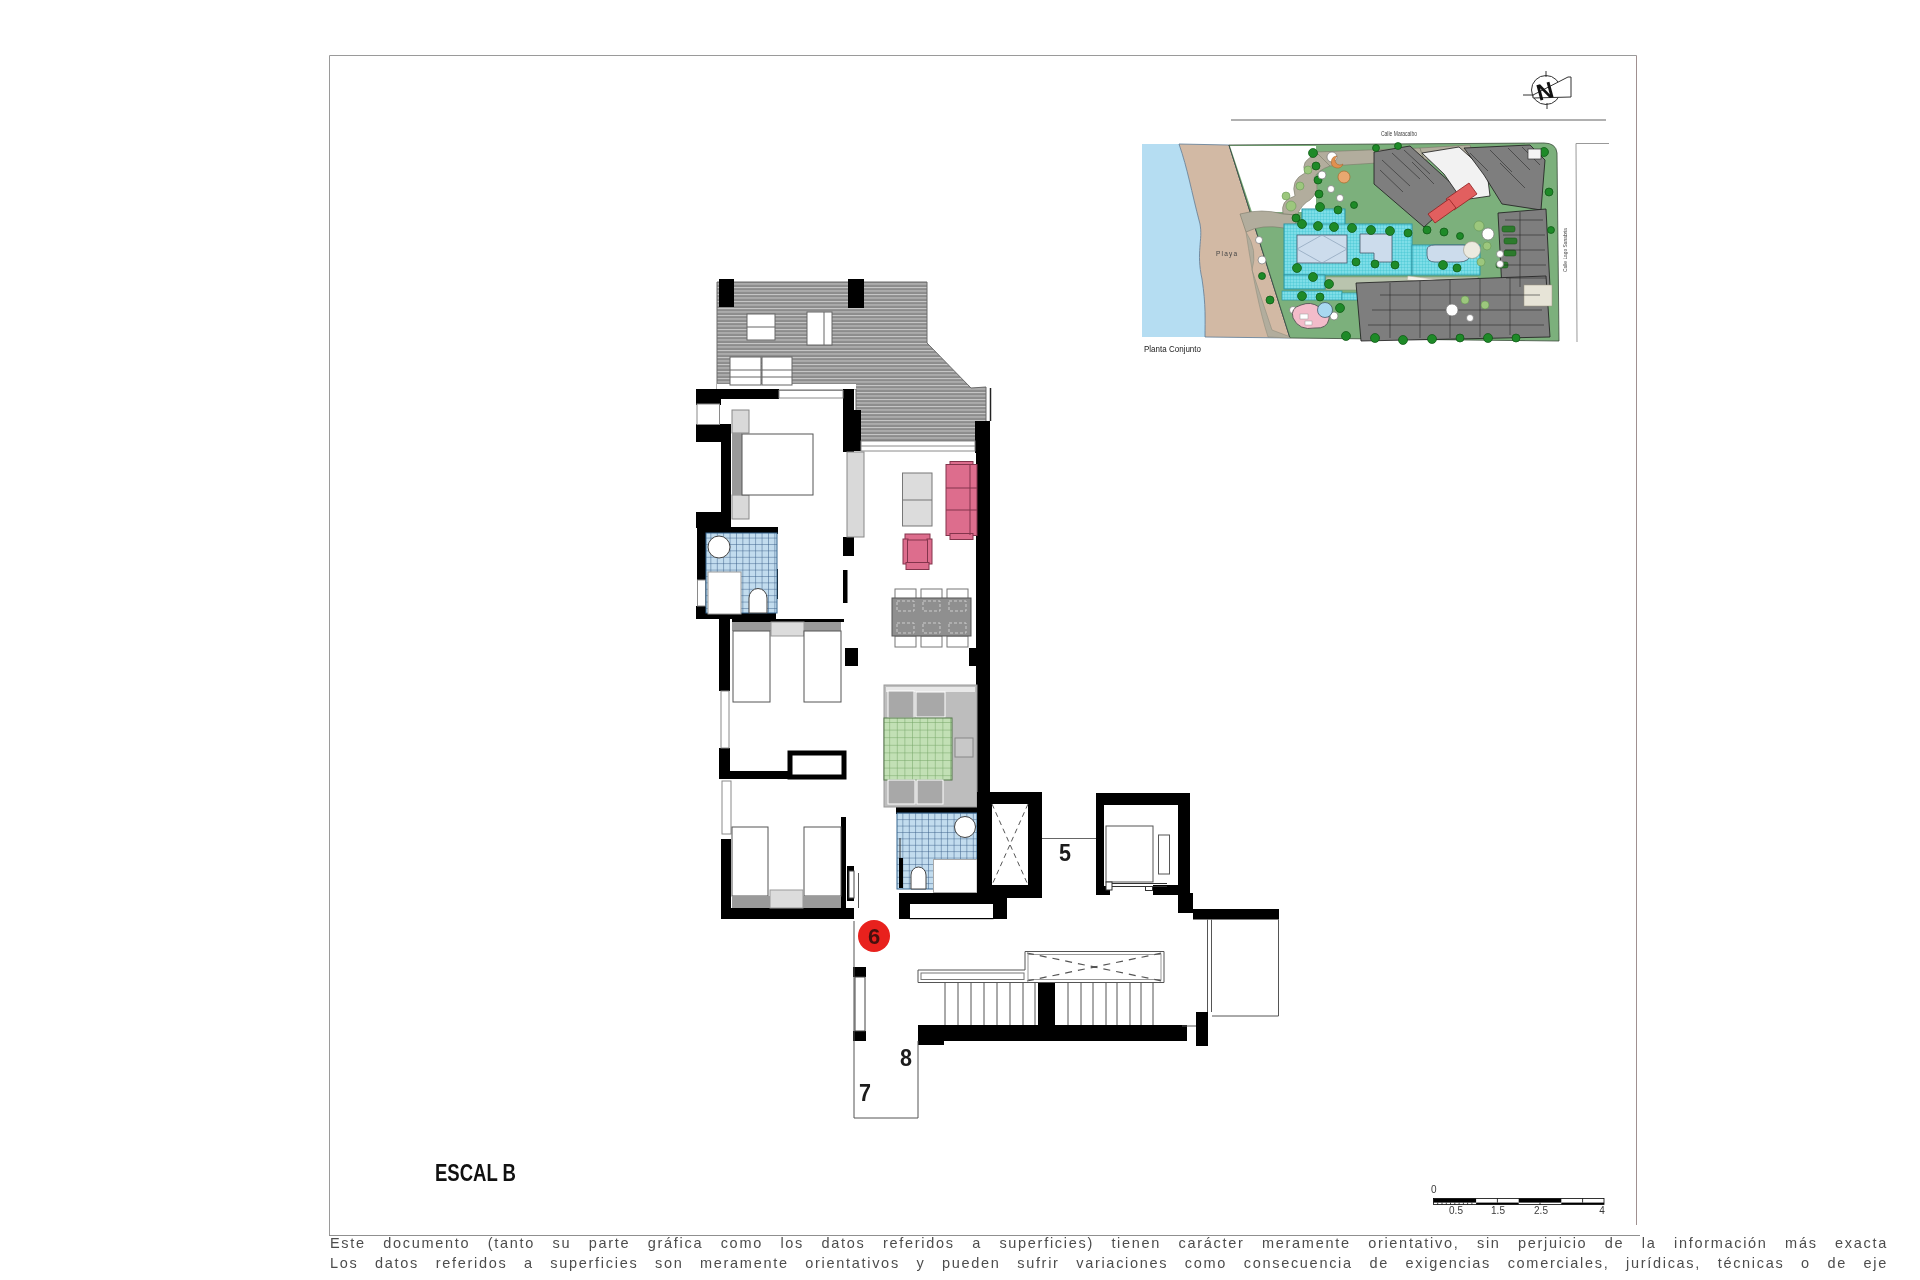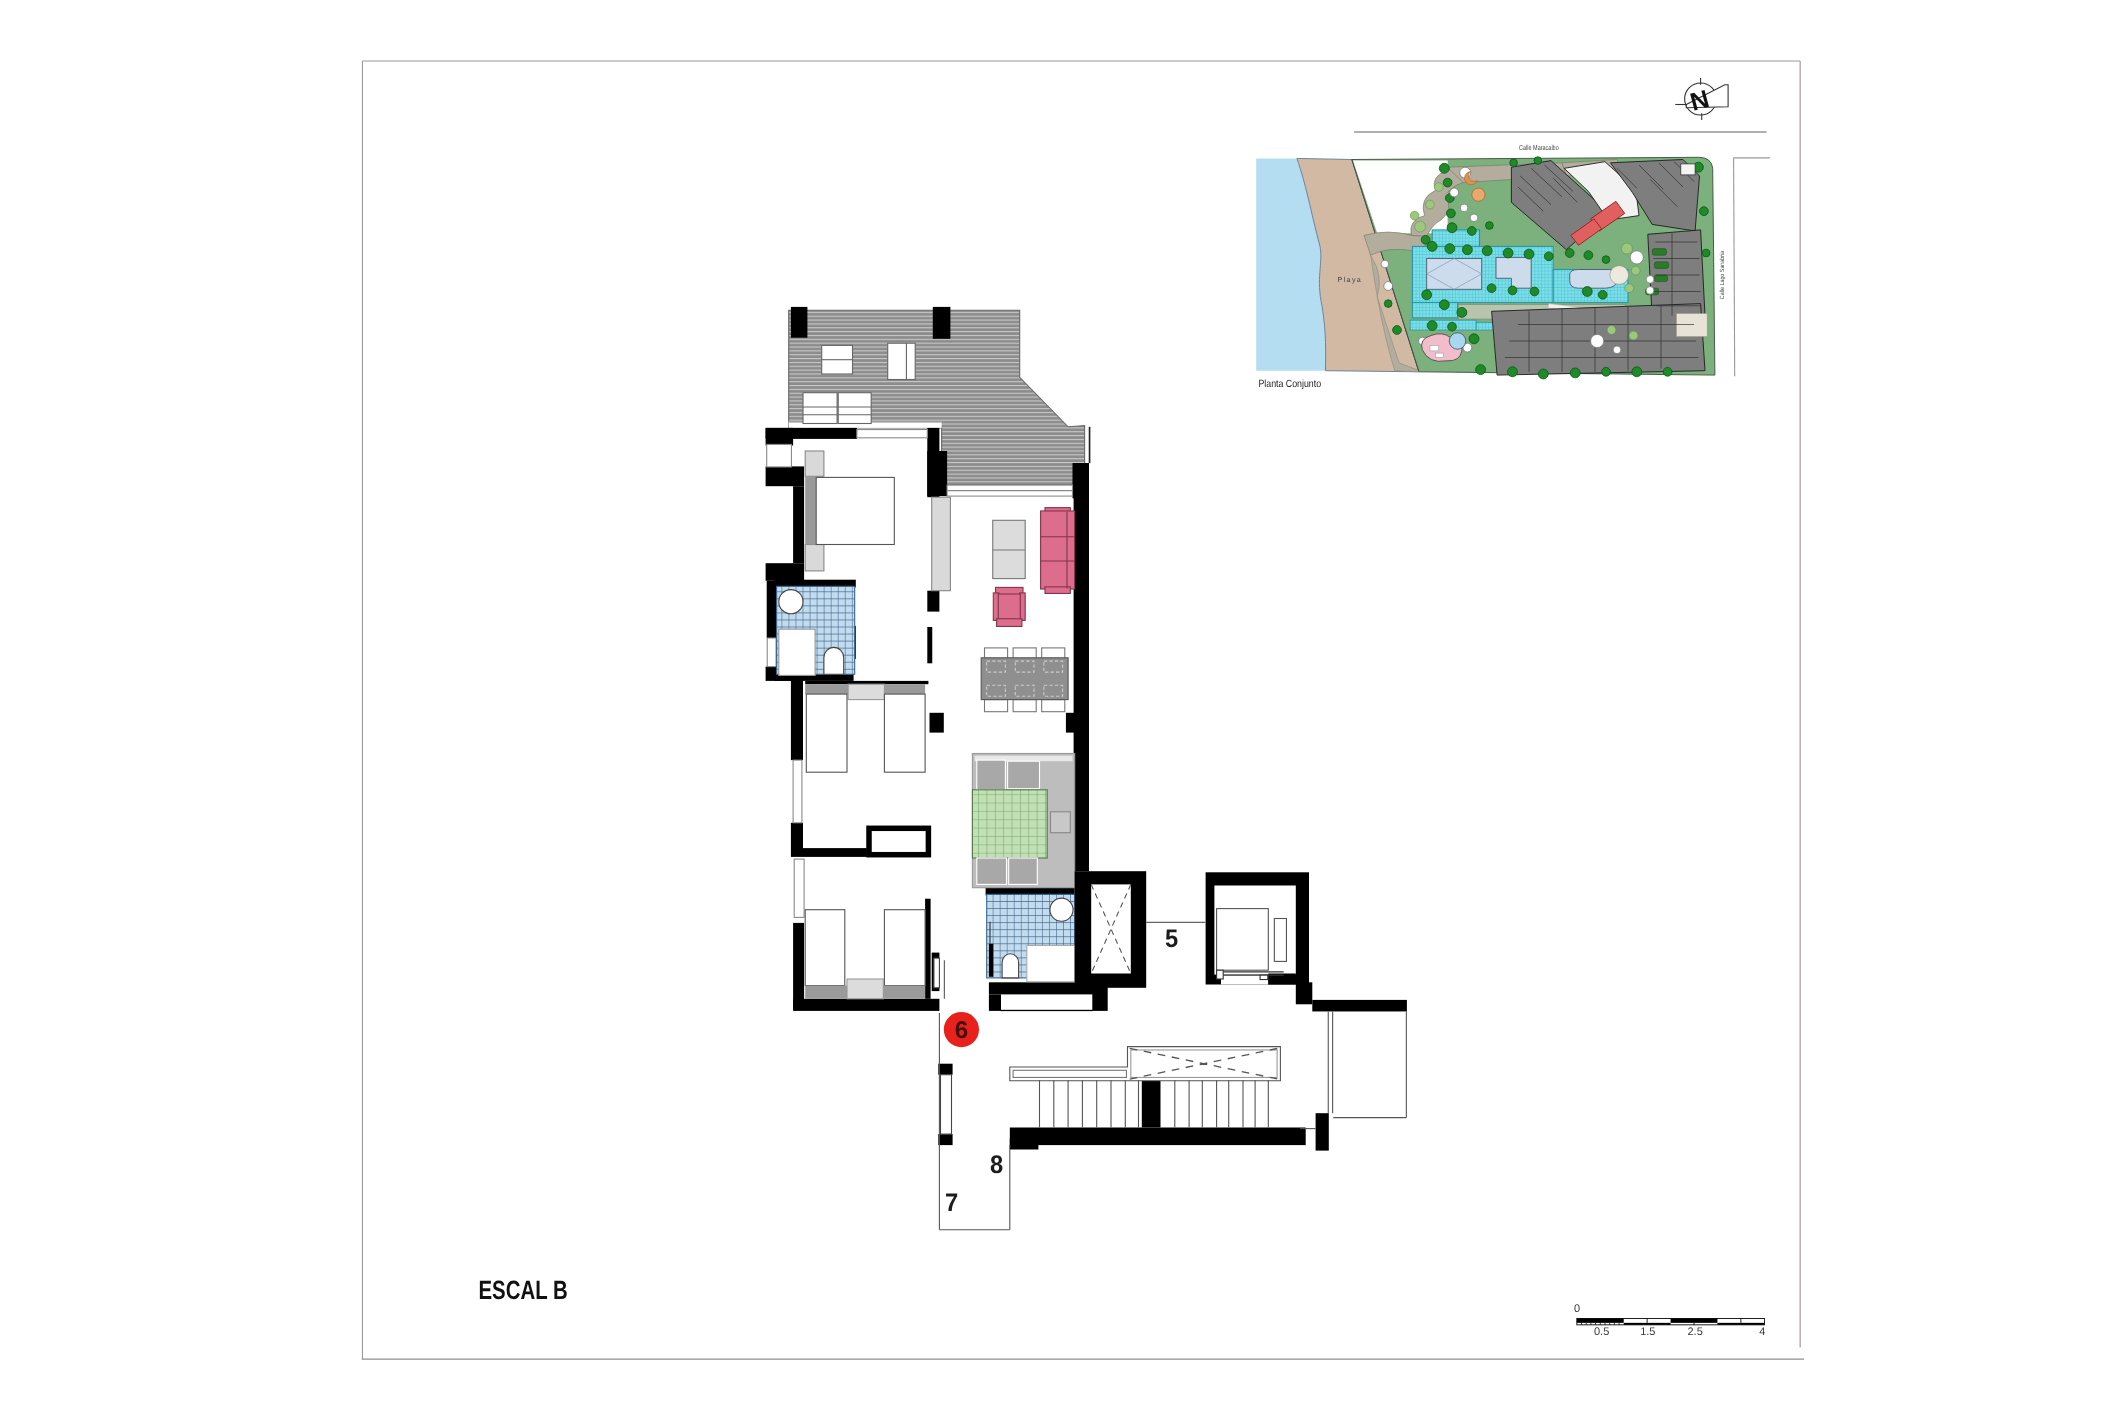--- a/index.html
+++ b/index.html
@@ -428,13 +428,15 @@
 <g font-size="10" fill="#3a3a3a" text-anchor="middle">
 <text x="1431" y="1193" text-anchor="start">0</text>
 <text x="1456" y="1214">0.5</text>
 <text x="1498" y="1214">1.5</text>
 <text x="1541" y="1214">2.5</text>
 <text x="1602" y="1214">4</text>
 </g>
 </g>
 </svg>
 <div id="disc" class="abs">
+<div>Este documento (tanto su parte gráfica como los datos referidos a superficies) tienen carácter meramente orientativo, sin perjuicio de la información más exacta</div>
+<div>Los datos referidos a superficies son meramente orientativos y pueden sufrir variaciones como consecuencia de exigencias comerciales, jurídicas, técnicas o de eje</div>
 </div>
 </div>
 </body></html>

